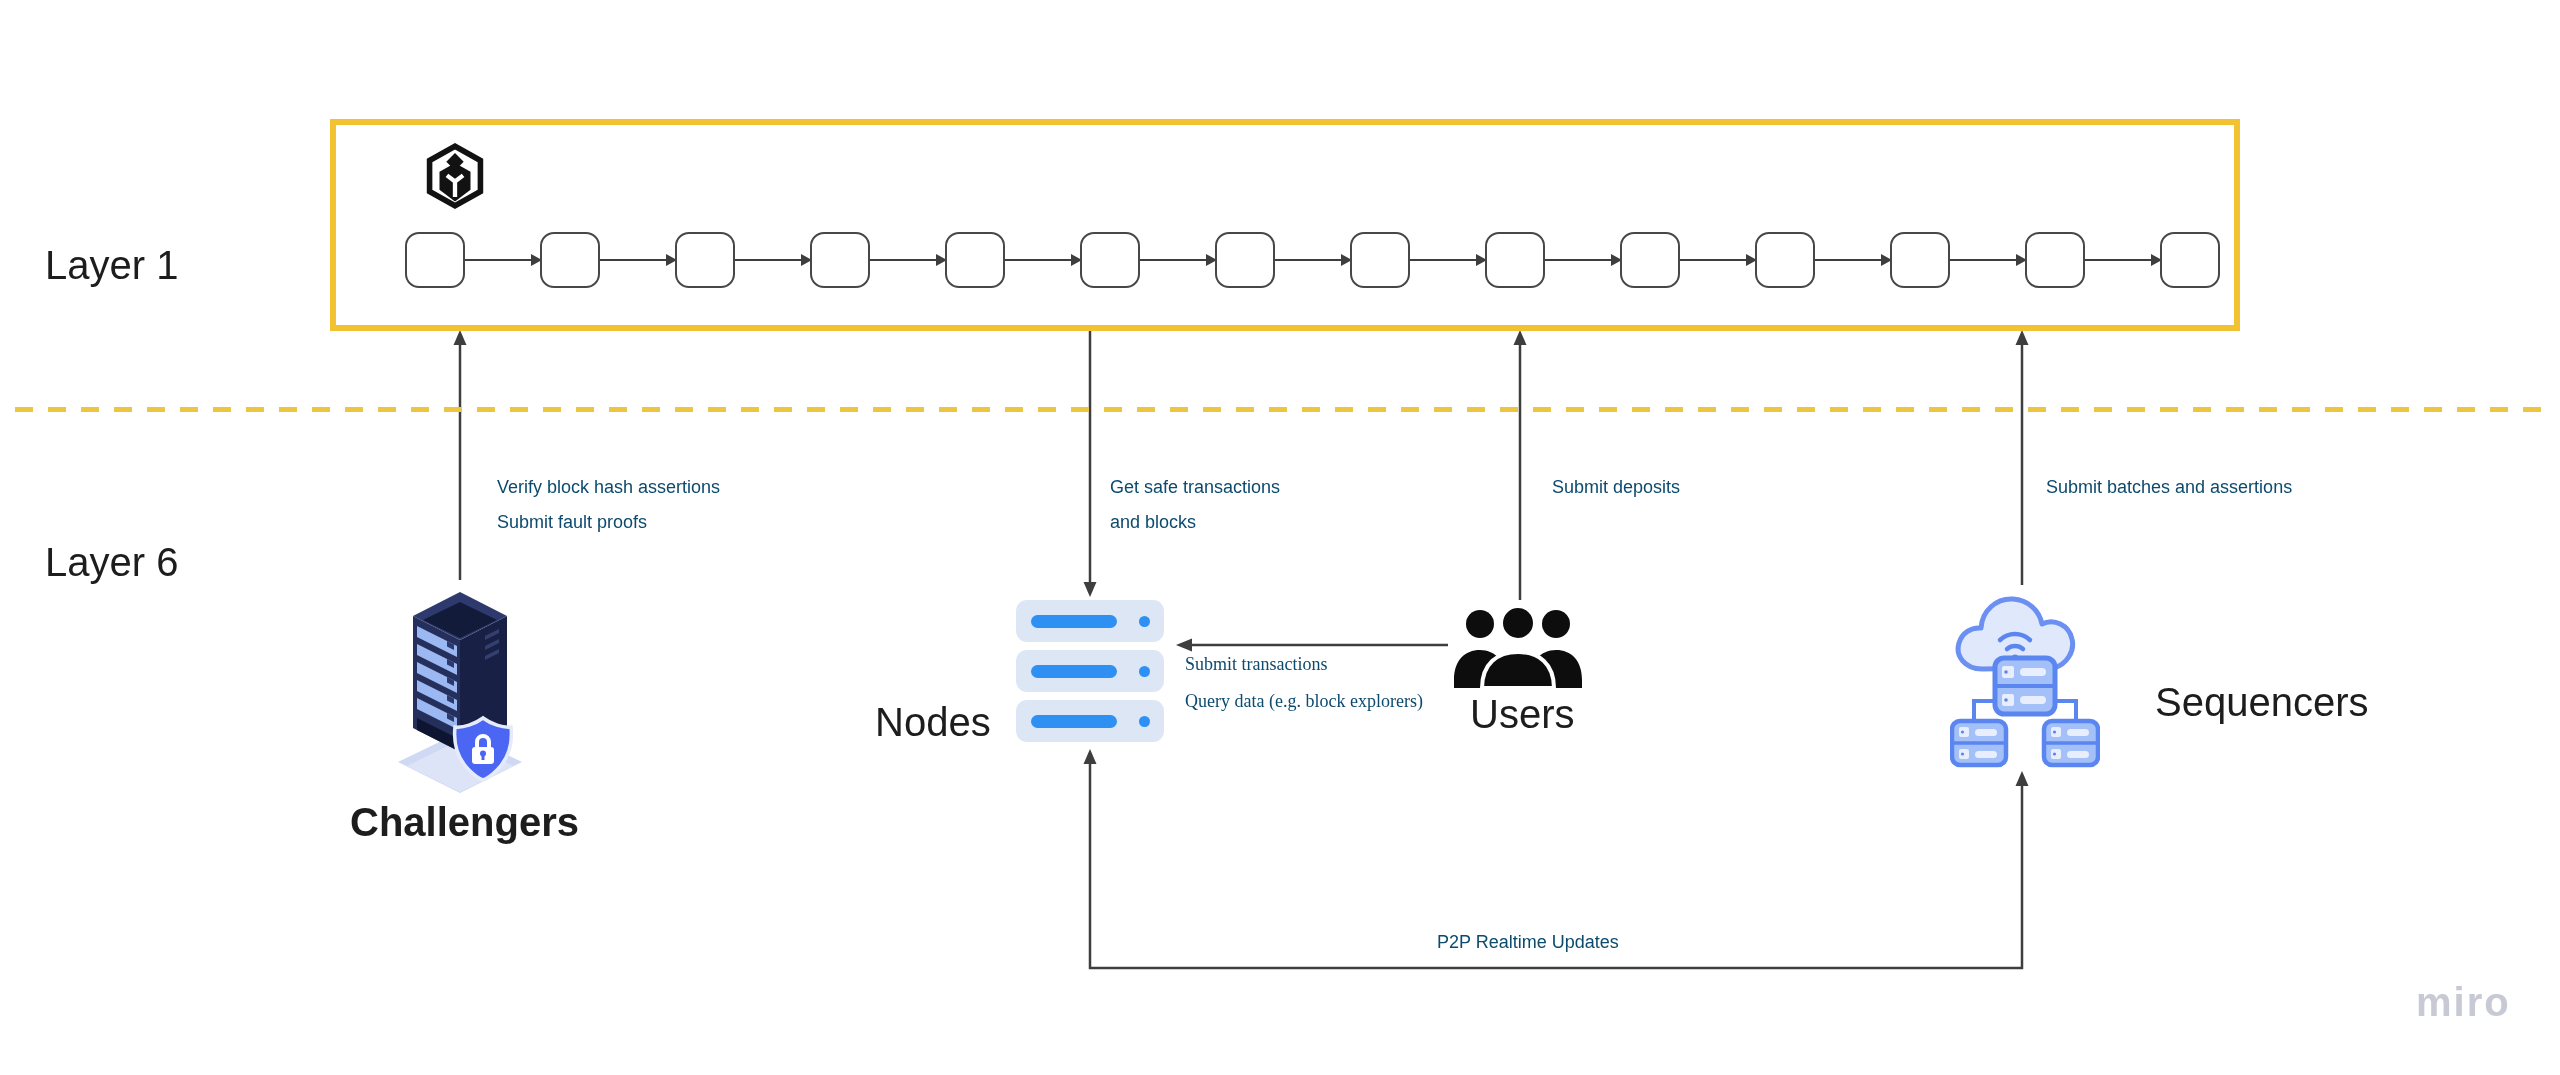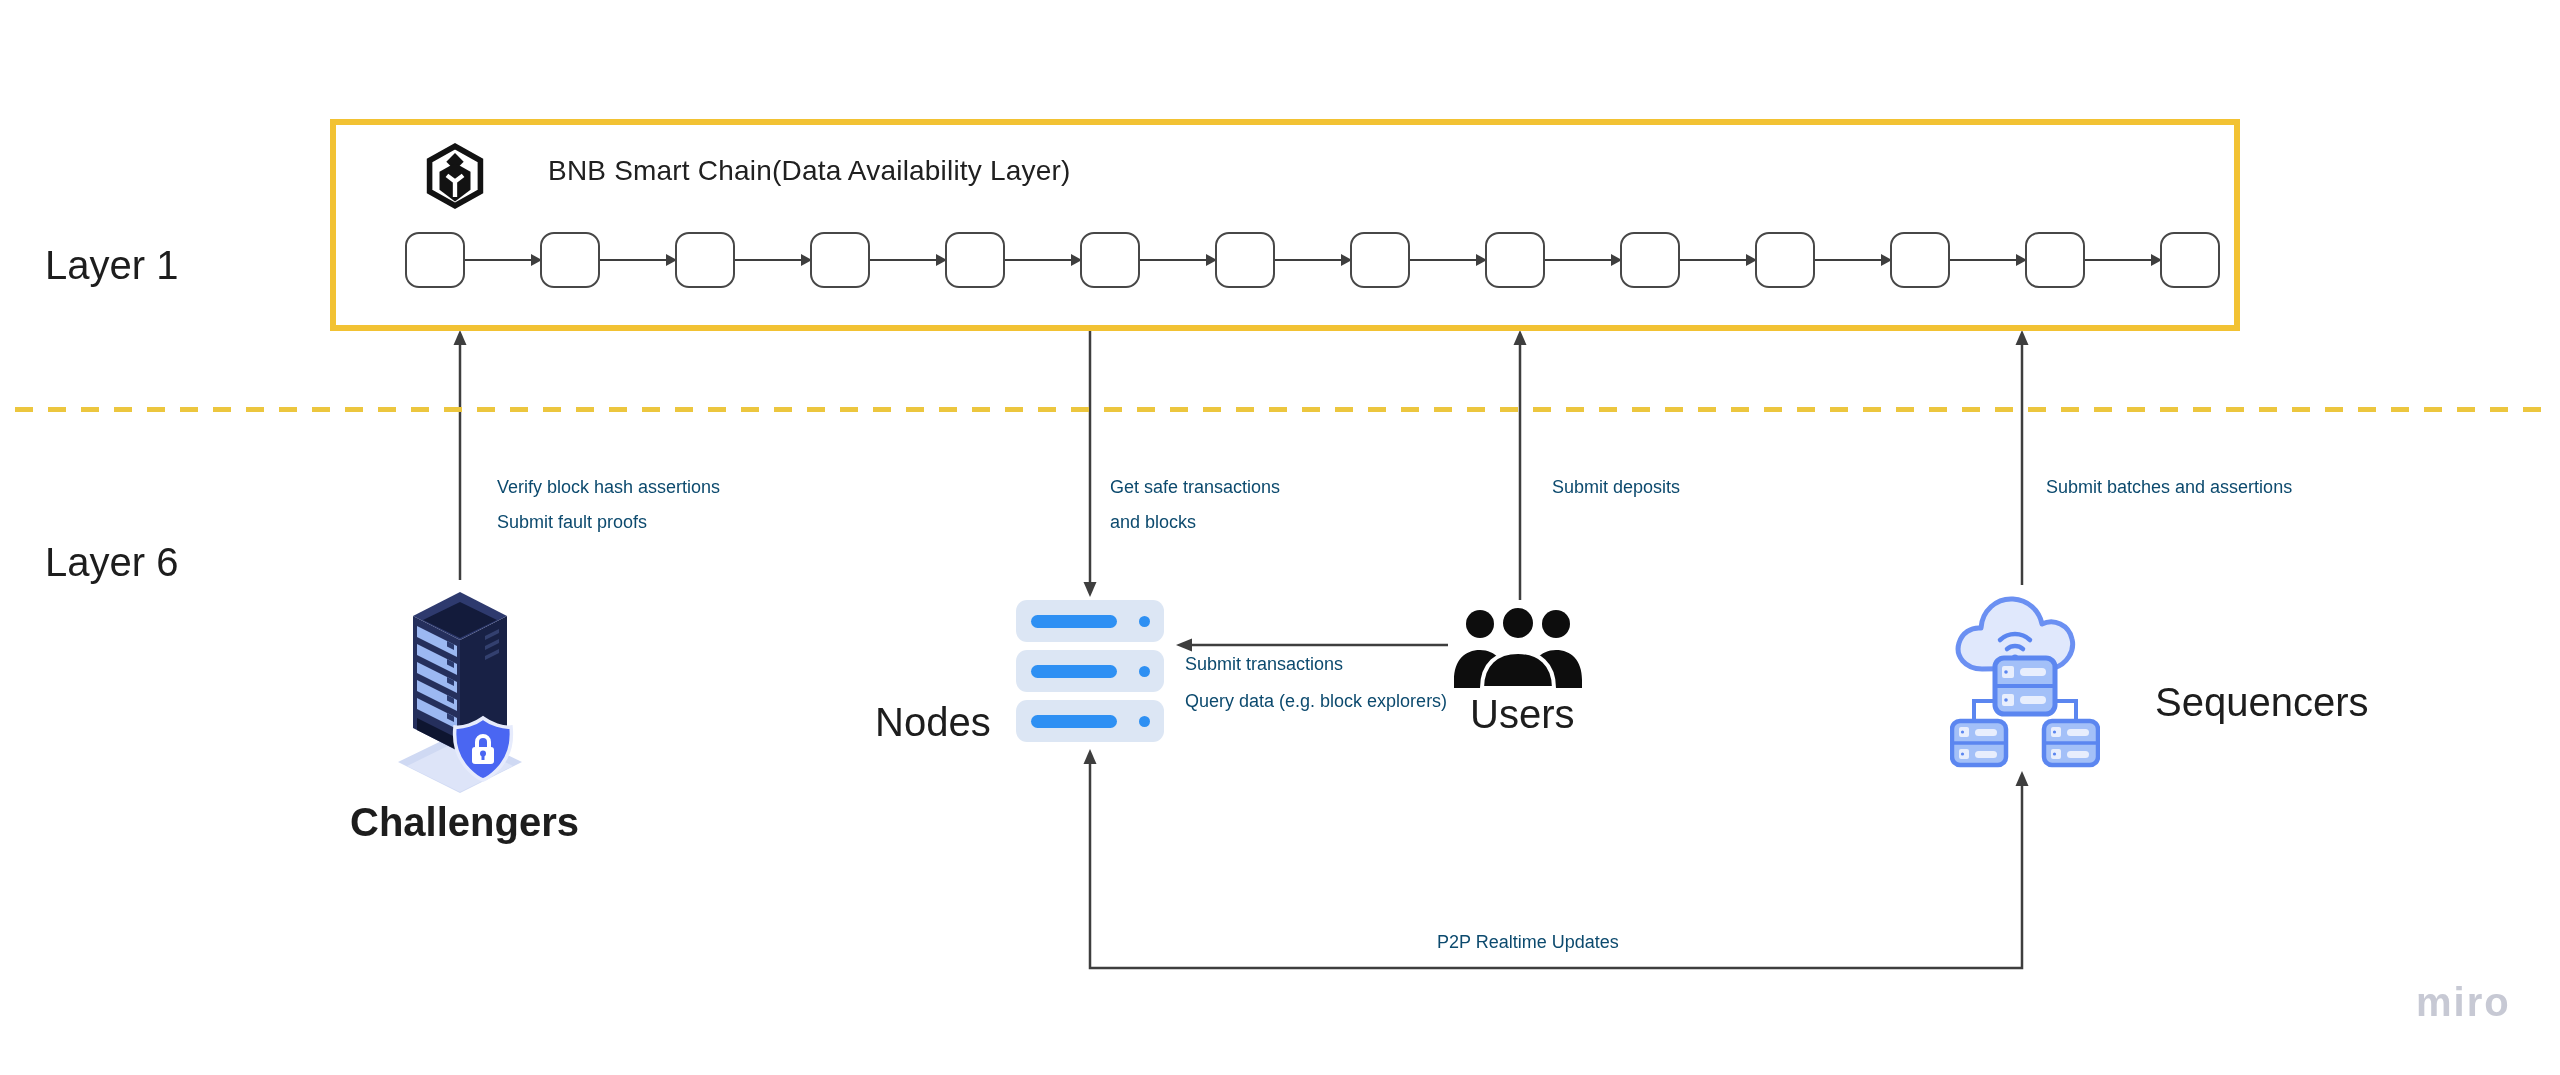--- a/index.html
+++ b/index.html
@@ -86,21 +86,20 @@
     </g>
   </svg>
 
   <div class="l1-box">
     <svg class="l1-logo" viewBox="0 0 100 104">
       <path d="M50,4 L91,27 L91,77 L50,100 L9,77 L9,27 Z" fill="none" stroke="#121212" stroke-width="9" stroke-linejoin="miter"></path>
       <path d="M50,15 L64,29 L50,43 L36,29 Z" fill="#121212"></path>
       <path d="M25,45 L50,31 L75,45 L75,74 L50,93 L25,74 Z" fill="#121212"></path>
       <path d="M37,51 L50,61 L63,51 M50,61 L50,86" fill="none" stroke="#ffffff" stroke-width="7"></path>
     </svg>
-    <div class="l1-title">BNB Smart Chain(Data Availability Layer)</div>
     <div>
         <div class="block" style="left: 69px;"></div>
         <div class="block-arrow" style="left: 129px;"></div>
         <div class="block" style="left: 204px;"></div>
         <div class="block-arrow" style="left: 264px;"></div>
         <div class="block" style="left: 339px;"></div>
         <div class="block-arrow" style="left: 399px;"></div>
         <div class="block" style="left: 474px;"></div>
         <div class="block-arrow" style="left: 534px;"></div>
         <div class="block" style="left: 609px;"></div>
@@ -136,21 +135,21 @@
   <div class="edge-label" style="left:1110px; top:470px;">
     <span>Get safe transactions</span>
     <span>and blocks</span>
   </div>
   <div class="edge-label" style="left:1552px; top:470px;">
     <span>Submit deposits</span>
   </div>
   <div class="edge-label" style="left:2046px; top:470px;">
     <span>Submit batches and assertions</span>
   </div>
-  <div class="edge-label" style="left:1185px; top:646px;">
+  <div class="edge-label" style="left:1185px; top:646px;font-family:Liberation Serif, serif;">
     <span style="line-height:37px;">Submit transactions</span>
     <span style="line-height:37px;">Query data (e.g. block explorers)</span>
   </div>
   <div class="edge-label" style="left:1437px; top:925px;">
     <span>P2P Realtime Updates</span>
   </div>
 
   <svg class="icon" style="left:395px; top:580px;" width="130" height="214" viewBox="0 0 130 214">
     <polygon points="65,152 127,182 65,213 3,182" fill="#cfd9f3"></polygon>
     <polygon points="65,160 118,186 65,212 12,186" fill="#dde4f8"></polygon>

